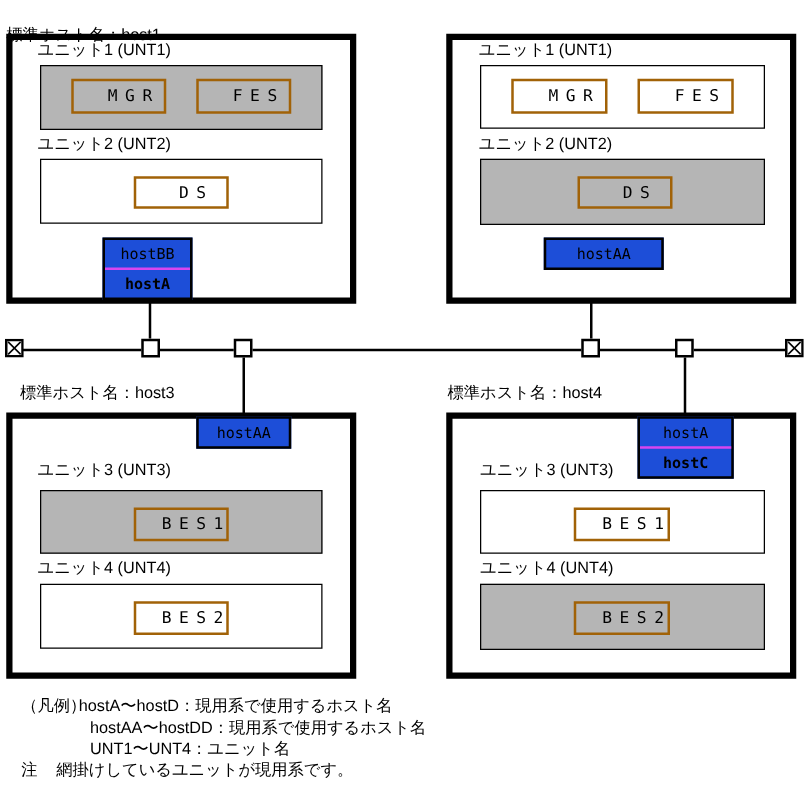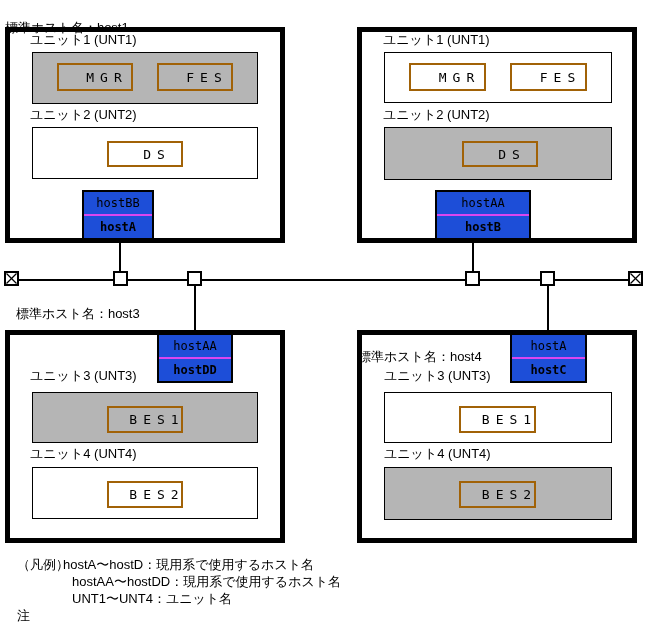--- a/index.html
+++ b/index.html
@@ -53,21 +53,20 @@
   <div class="abs frame" style="left:357px;top:27px;width:280px;height:216px;"></div>
   <div class="abs unit-label" style="left:383px;top:32px;">ユニット1 (UNT1)</div>
   <div class="abs unit-area" style="left:384px;top:52px;width:228px;height:51px;"></div>
   <div class="abs server-box" style="left:409px;top:63px;width:77px;height:28px;">MGR</div>
   <div class="abs server-box" style="left:510px;top:63px;width:77px;height:28px;">FES</div>
   <div class="abs unit-label" style="left:383px;top:107px;">ユニット2 (UNT2)</div>
   <div class="abs unit-area shaded" style="left:384px;top:127px;width:228px;height:53px;"></div>
   <div class="abs server-box shaded" style="left:462px;top:141px;width:76px;height:26px;">DS</div>
   <div class="abs name-stack" style="left:435px;top:190px;width:96px;">
     <div class="name-row">hostAA</div>
-    <div class="name-row">hostB</div>
   </div>
 
   <div class="abs drop-line" style="left:119px;top:242px;height:29px;"></div>
   <div class="abs drop-line" style="left:472px;top:242px;height:29px;"></div>
   <div class="abs bus-line" style="left:14px;top:279px;width:620px;"></div>
   <svg class="abs" style="left:4px;top:271px;" width="15" height="15" viewBox="0 0 15 15">
     <rect x="1" y="1" width="13" height="13" fill="#ffffff" stroke="#000000" stroke-width="2"></rect>
     <line x1="2.5" y1="2.5" x2="12.5" y2="12.5" stroke="#000000" stroke-width="1.3"></line>
     <line x1="12.5" y1="2.5" x2="2.5" y2="12.5" stroke="#000000" stroke-width="1.3"></line>
   </svg>
@@ -80,41 +79,41 @@
   <div class="abs tap" style="left:187px;top:271px;"></div>
   <div class="abs tap" style="left:465px;top:271px;"></div>
   <div class="abs tap" style="left:540px;top:271px;"></div>
   <div class="abs drop-line" style="left:194px;top:286px;height:47px;"></div>
   <div class="abs drop-line" style="left:547px;top:286px;height:47px;"></div>
 
   <div class="abs title" style="left:16px;top:306px;">標準ホスト名：host3</div>
   <div class="abs frame" style="left:5px;top:330px;width:280px;height:213px;"></div>
   <div class="abs name-stack" style="left:157px;top:333px;width:76px;">
     <div class="name-row">hostAA</div>
-    <div class="name-row">hostDD</div>
   </div>
   <div class="abs unit-label" style="left:30px;top:368px;">ユニット3 (UNT3)</div>
   <div class="abs unit-area shaded" style="left:32px;top:392px;width:226px;height:51px;"></div>
   <div class="abs server-box shaded" style="left:107px;top:406px;width:76px;height:27px;">BES1</div>
   <div class="abs unit-label" style="left:30px;top:446px;">ユニット4 (UNT4)</div>
   <div class="abs unit-area" style="left:32px;top:467px;width:226px;height:52px;"></div>
   <div class="abs server-box" style="left:107px;top:481px;width:76px;height:27px;">BES2</div>
 
-  <div class="abs title" style="left:358px;top:306px;margin-top:43px;">標準ホスト名：host4</div>
+  <div class="abs title" style="left:358px;top:306px;">標準ホスト名：host4</div>
   <div class="abs frame" style="left:357px;top:330px;width:280px;height:213px;"></div>
   <div class="abs name-stack" style="left:510px;top:333px;width:77px;">
     <div class="name-row">hostA</div>
     <div class="name-row">hostC</div>
   </div>
   <div class="abs unit-label" style="left:384px;top:368px;">ユニット3 (UNT3)</div>
   <div class="abs unit-area" style="left:384px;top:392px;width:228px;height:51px;"></div>
   <div class="abs server-box" style="left:459px;top:406px;width:77px;height:27px;">BES1</div>
   <div class="abs unit-label" style="left:384px;top:446px;">ユニット4 (UNT4)</div>
   <div class="abs unit-area shaded" style="left:384px;top:467px;width:228px;height:53px;"></div>
   <div class="abs server-box shaded" style="left:459px;top:481px;width:77px;height:27px;">BES2</div>
 
   <div class="abs legend-text" style="left:17px;top:557px;">（凡例）</div>
   <div class="abs legend-text" style="left:63px;top:557px;">hostA〜hostD：現用系で使用するホスト名</div>
   <div class="abs legend-text" style="left:72px;top:574px;">hostAA〜hostDD：現用系で使用するホスト名</div>
   <div class="abs legend-text" style="left:72px;top:591px;text-align:right;">UNT1〜UNT4：ユニット名</div>
   <div class="abs legend-text" style="left:17px;top:608px;">注</div>
+  <div class="abs legend-text" style="left:45px;top:608px;">網掛けしているユニットが現用系です。</div>
 
 </div>
 
 </body></html>

